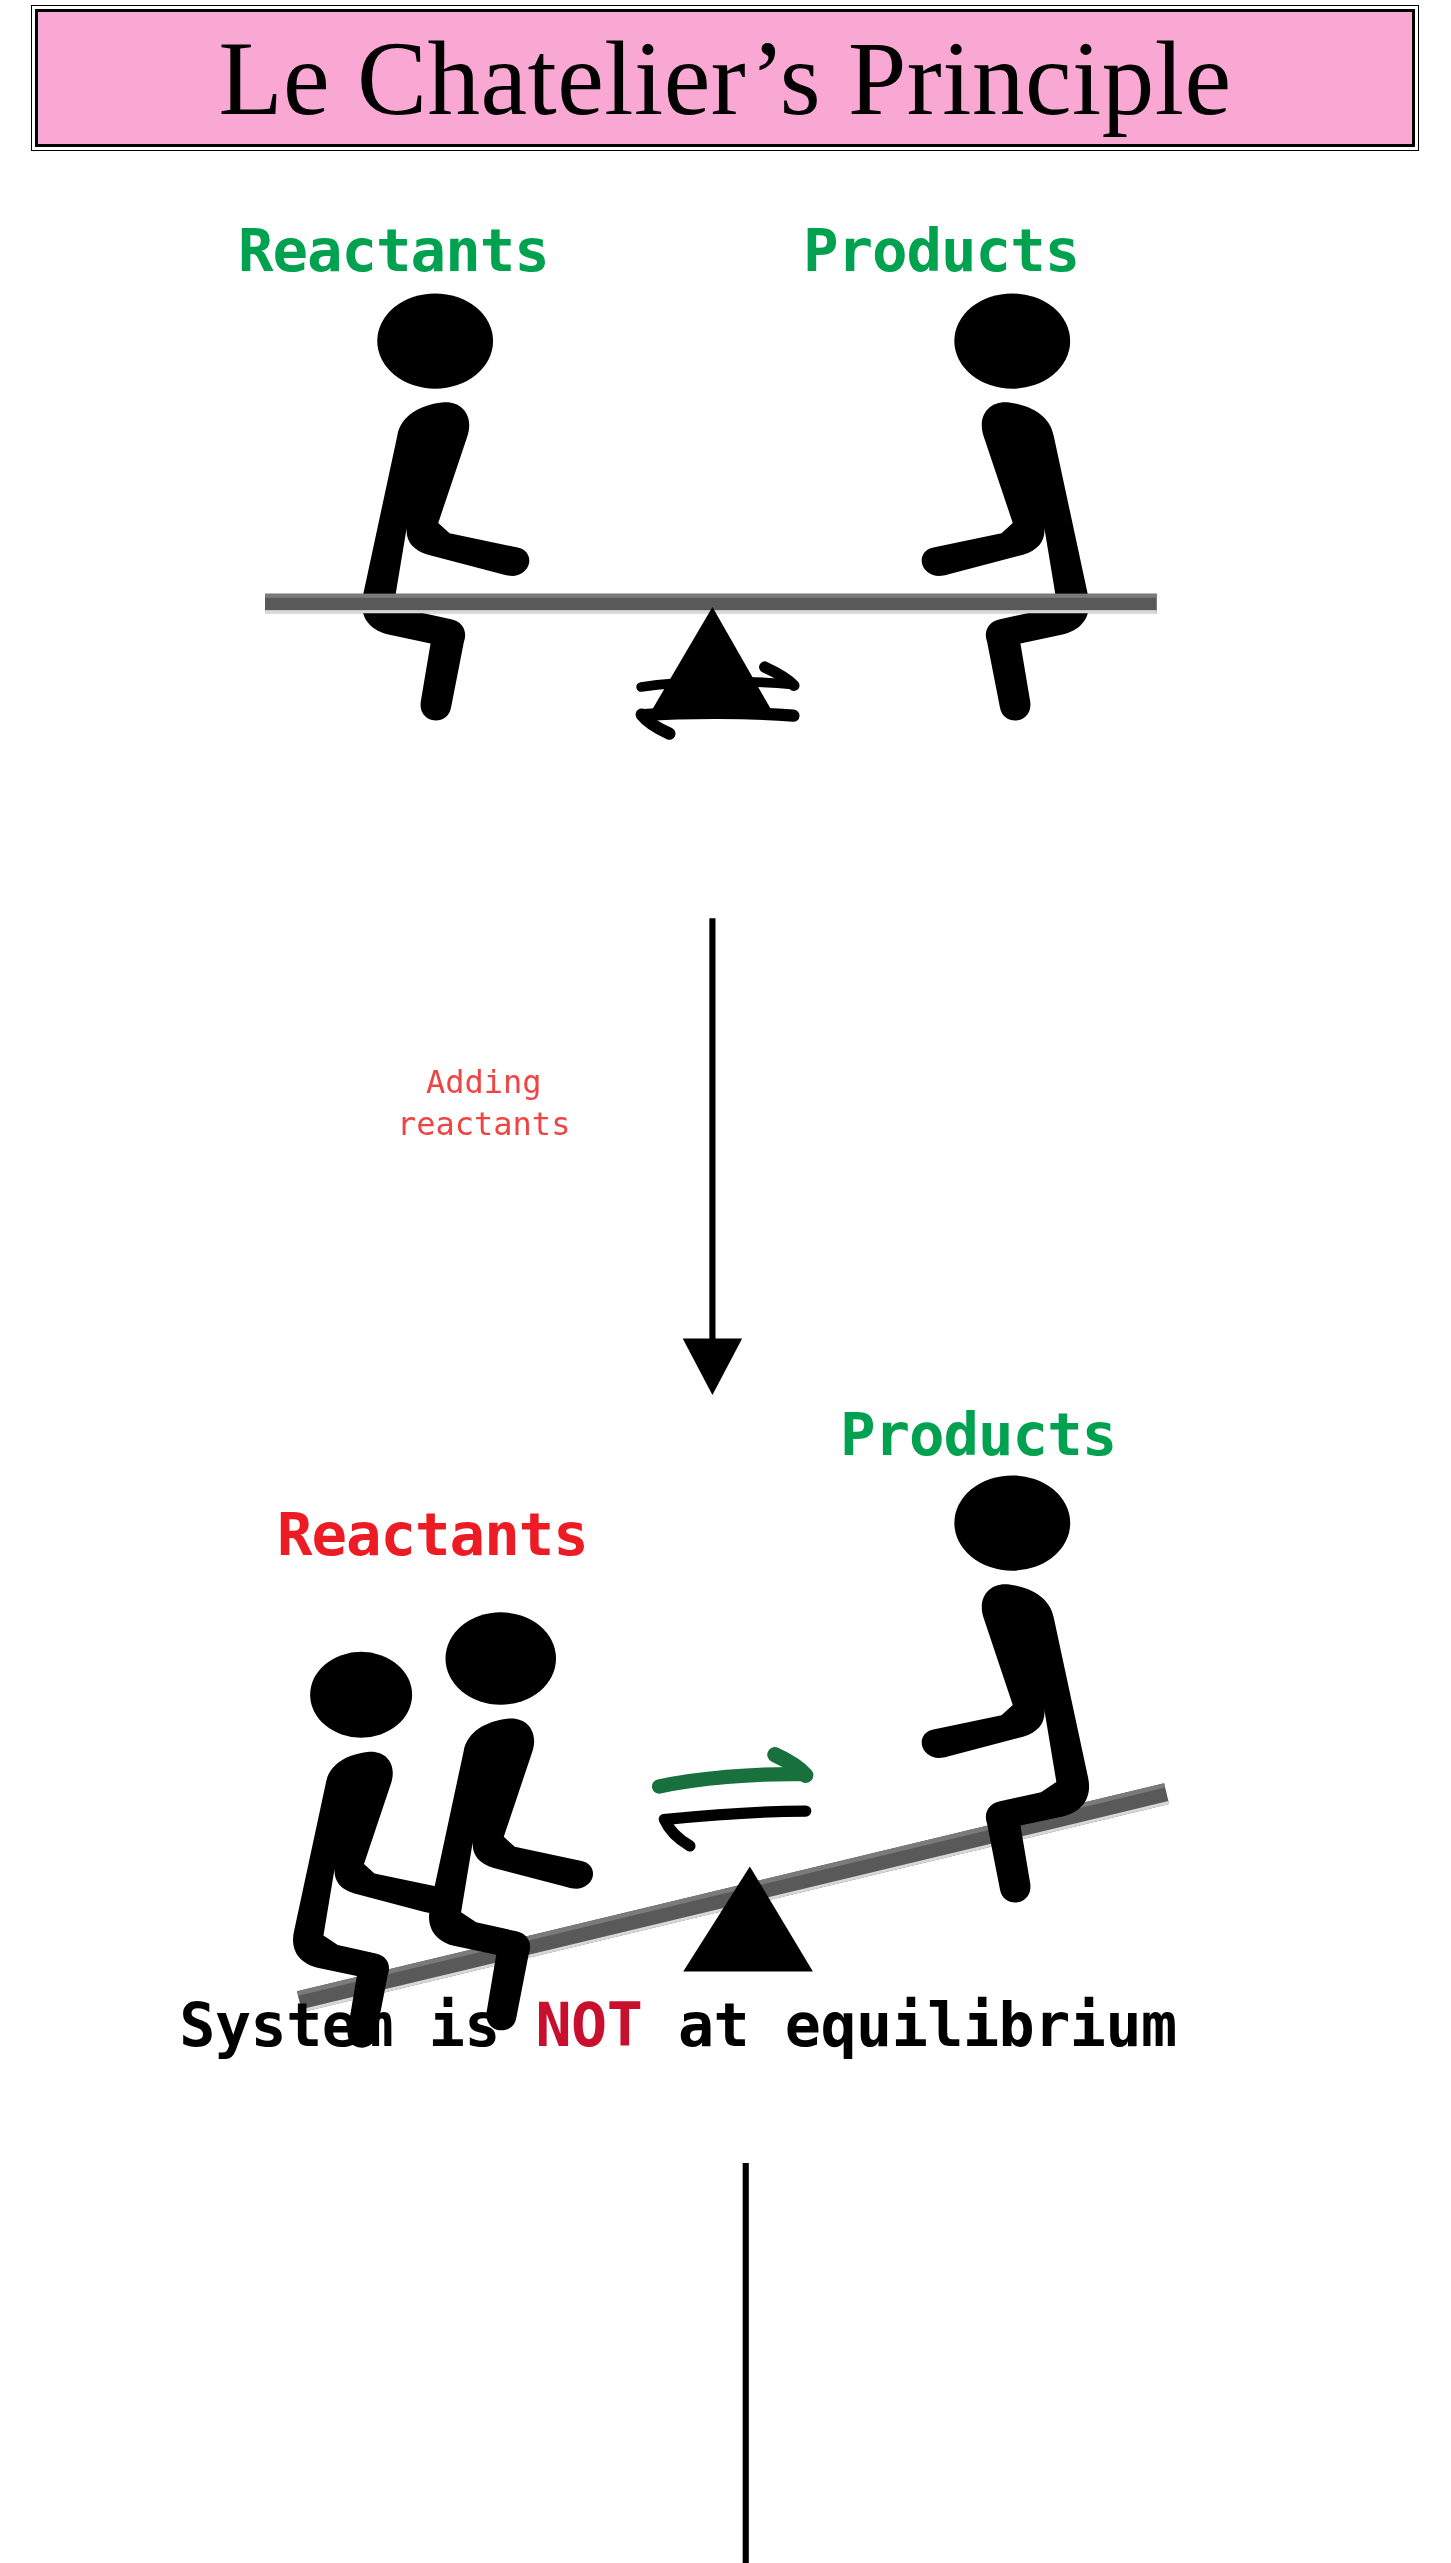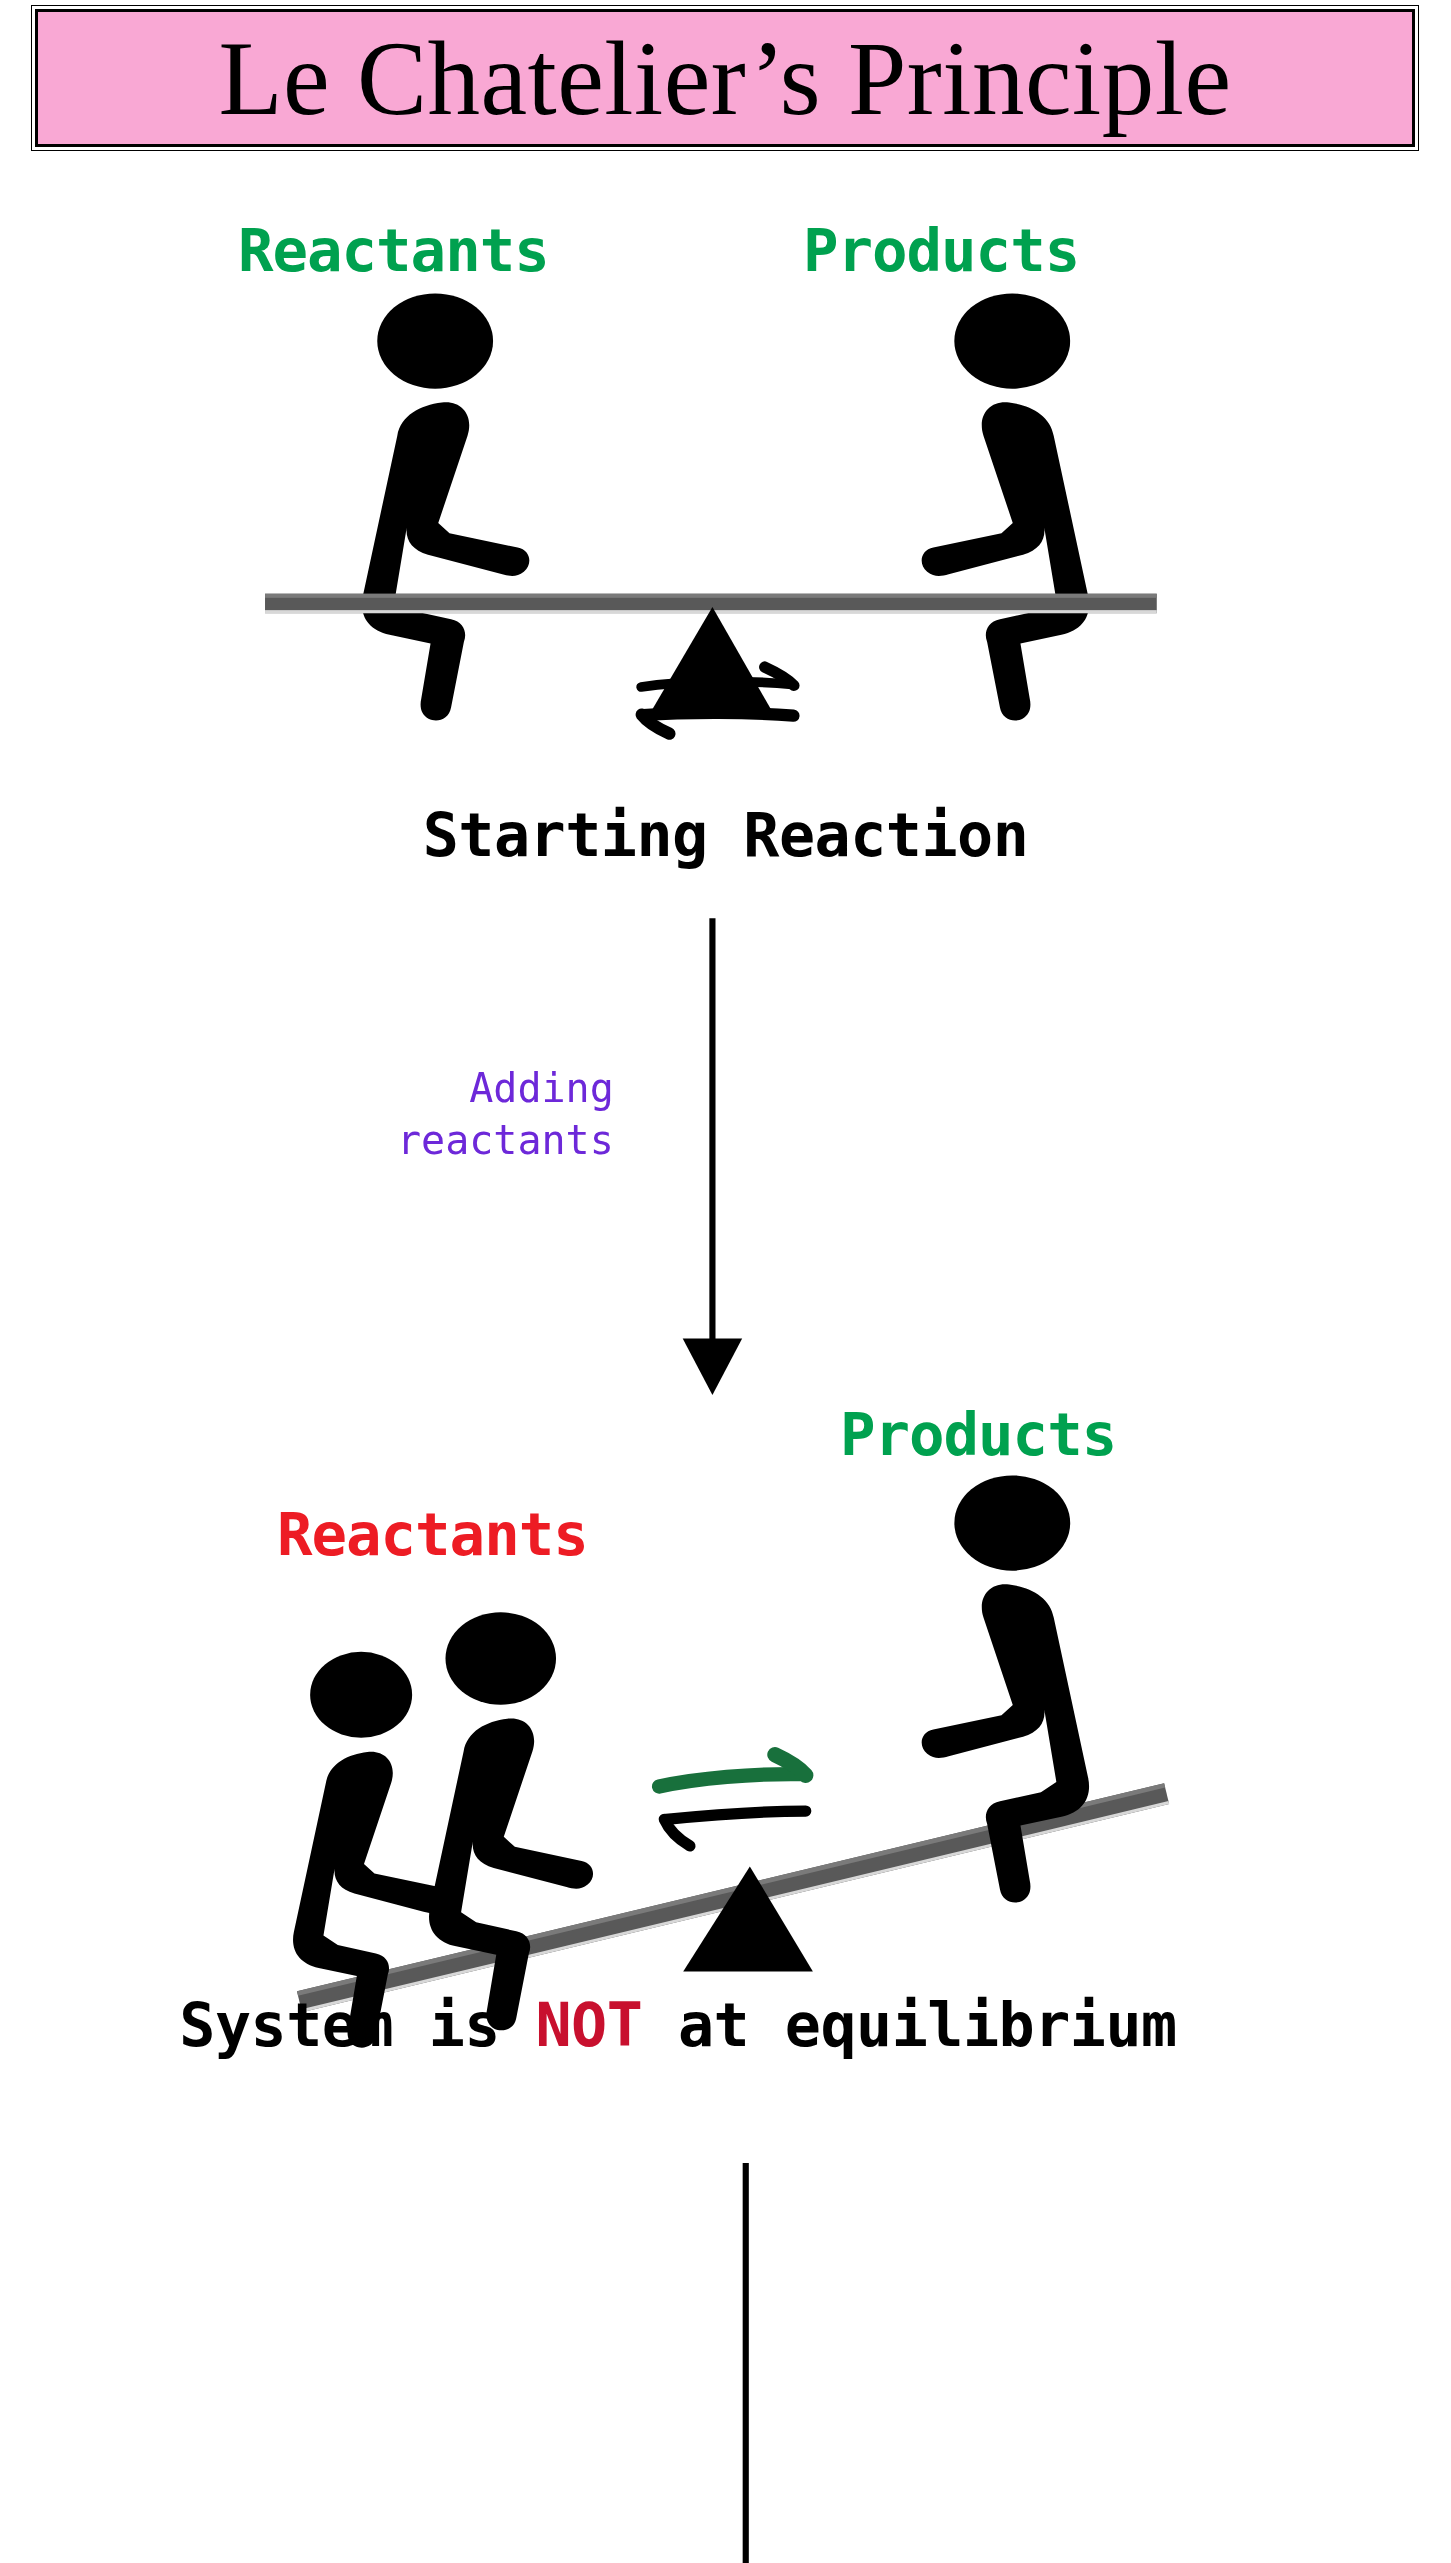--- a/index.html
+++ b/index.html
@@ -70,25 +70,25 @@
     white-space: nowrap;
     text-align: center;
     letter-spacing: -0.5px;
   }
   .caption .hl { color: #C8102E; }
 
   
   .connector-note {
     position: absolute;
     font-family: "DejaVu Sans Mono", "Liberation Mono", monospace;
-    font-size: 40px;
+    font-size: 32px;
     line-height: 1.30;
-    color: #6d28d9;
+    color: #ef4444;
     white-space: pre;
-    text-align: right;
+    text-align: center;
   }
 
   svg { display: block; overflow: visible; }
 </style>
 </head>
 <body>
 
 <div class="title-wrap">
   <div class="title-text">Le Chatelier’s Principle</div>
 </div>
@@ -134,21 +134,20 @@
     </g>
 
     <g>
       <path d="M1251,960 C1330,948 1450,946 1545,955" stroke="#000000" stroke-width="19" fill="none" stroke-linecap="round"></path>
       <path d="M1492,921 C1516,932 1537,944 1549,957" stroke="#000000" stroke-width="22" fill="none" stroke-linecap="round"></path>
       <path d="M1255,1015 C1340,1009 1460,1009 1548,1016" stroke="#000000" stroke-width="24" fill="none" stroke-linecap="round"></path>
       <path d="M1306,1051 C1282,1040 1262,1027 1252,1014" stroke="#000000" stroke-width="24" fill="none" stroke-linecap="round"></path>
     </g>
   </svg>
 
-  <div class="caption" style="left:0px; top:610px; width:1451px;">Starting Reaction</div>
 </div>
 
 <div class="abs" style="left:0px; top:918px; width:1451px; height:513px;">
   <div class="connector-note" style="left:397px; top:144px;">Adding
 reactants</div>
   <svg width="1451" height="513" viewBox="0 0 2831 1000" style="position:absolute; left:0; top:0;">
     <line x1="1390" y1="0" x2="1390" y2="830" stroke="#000000" stroke-width="12"></line>
     <polygon points="1390,930 1332,820 1448,820" fill="#000000"></polygon>
   </svg>
 </div>

